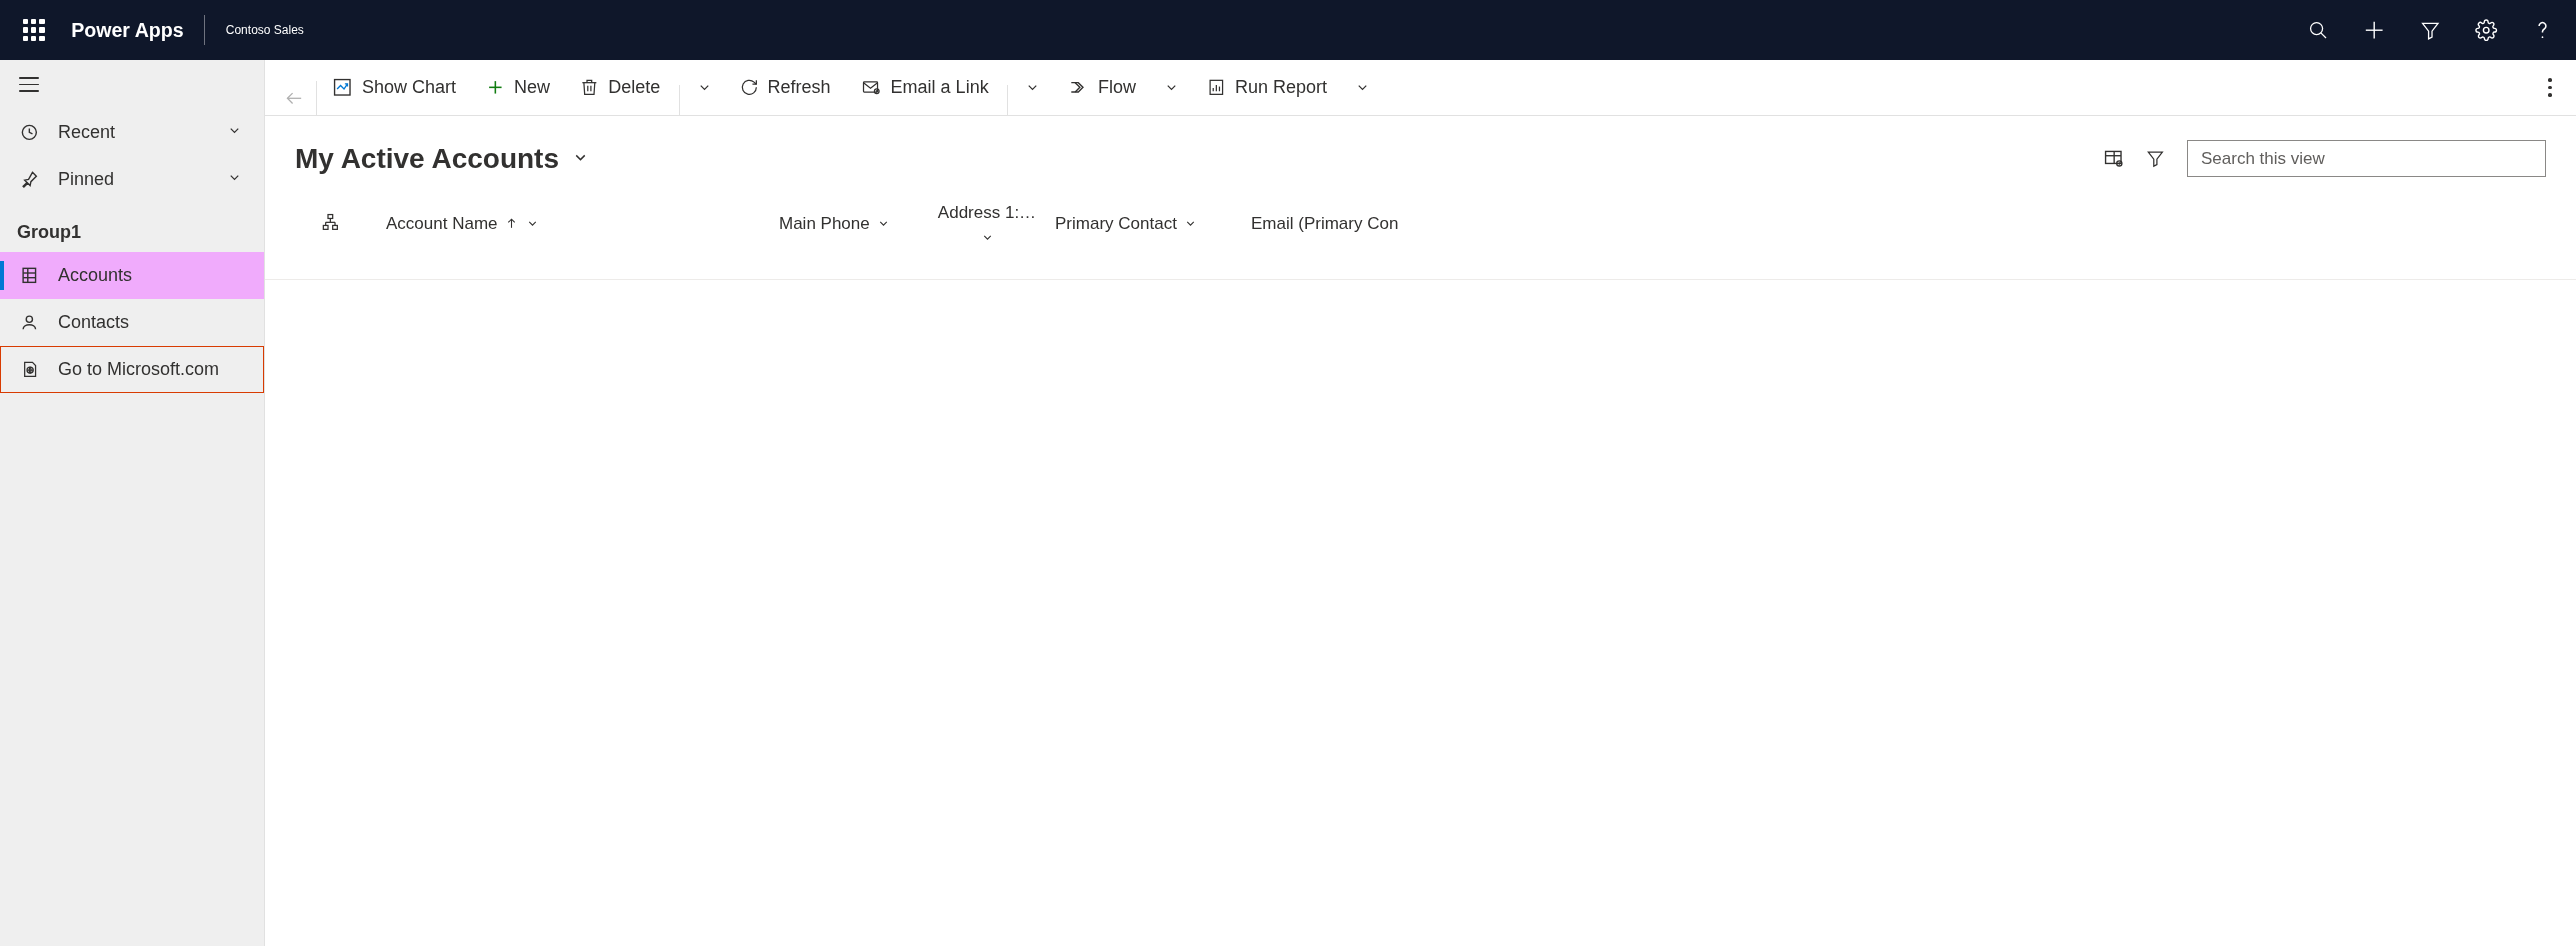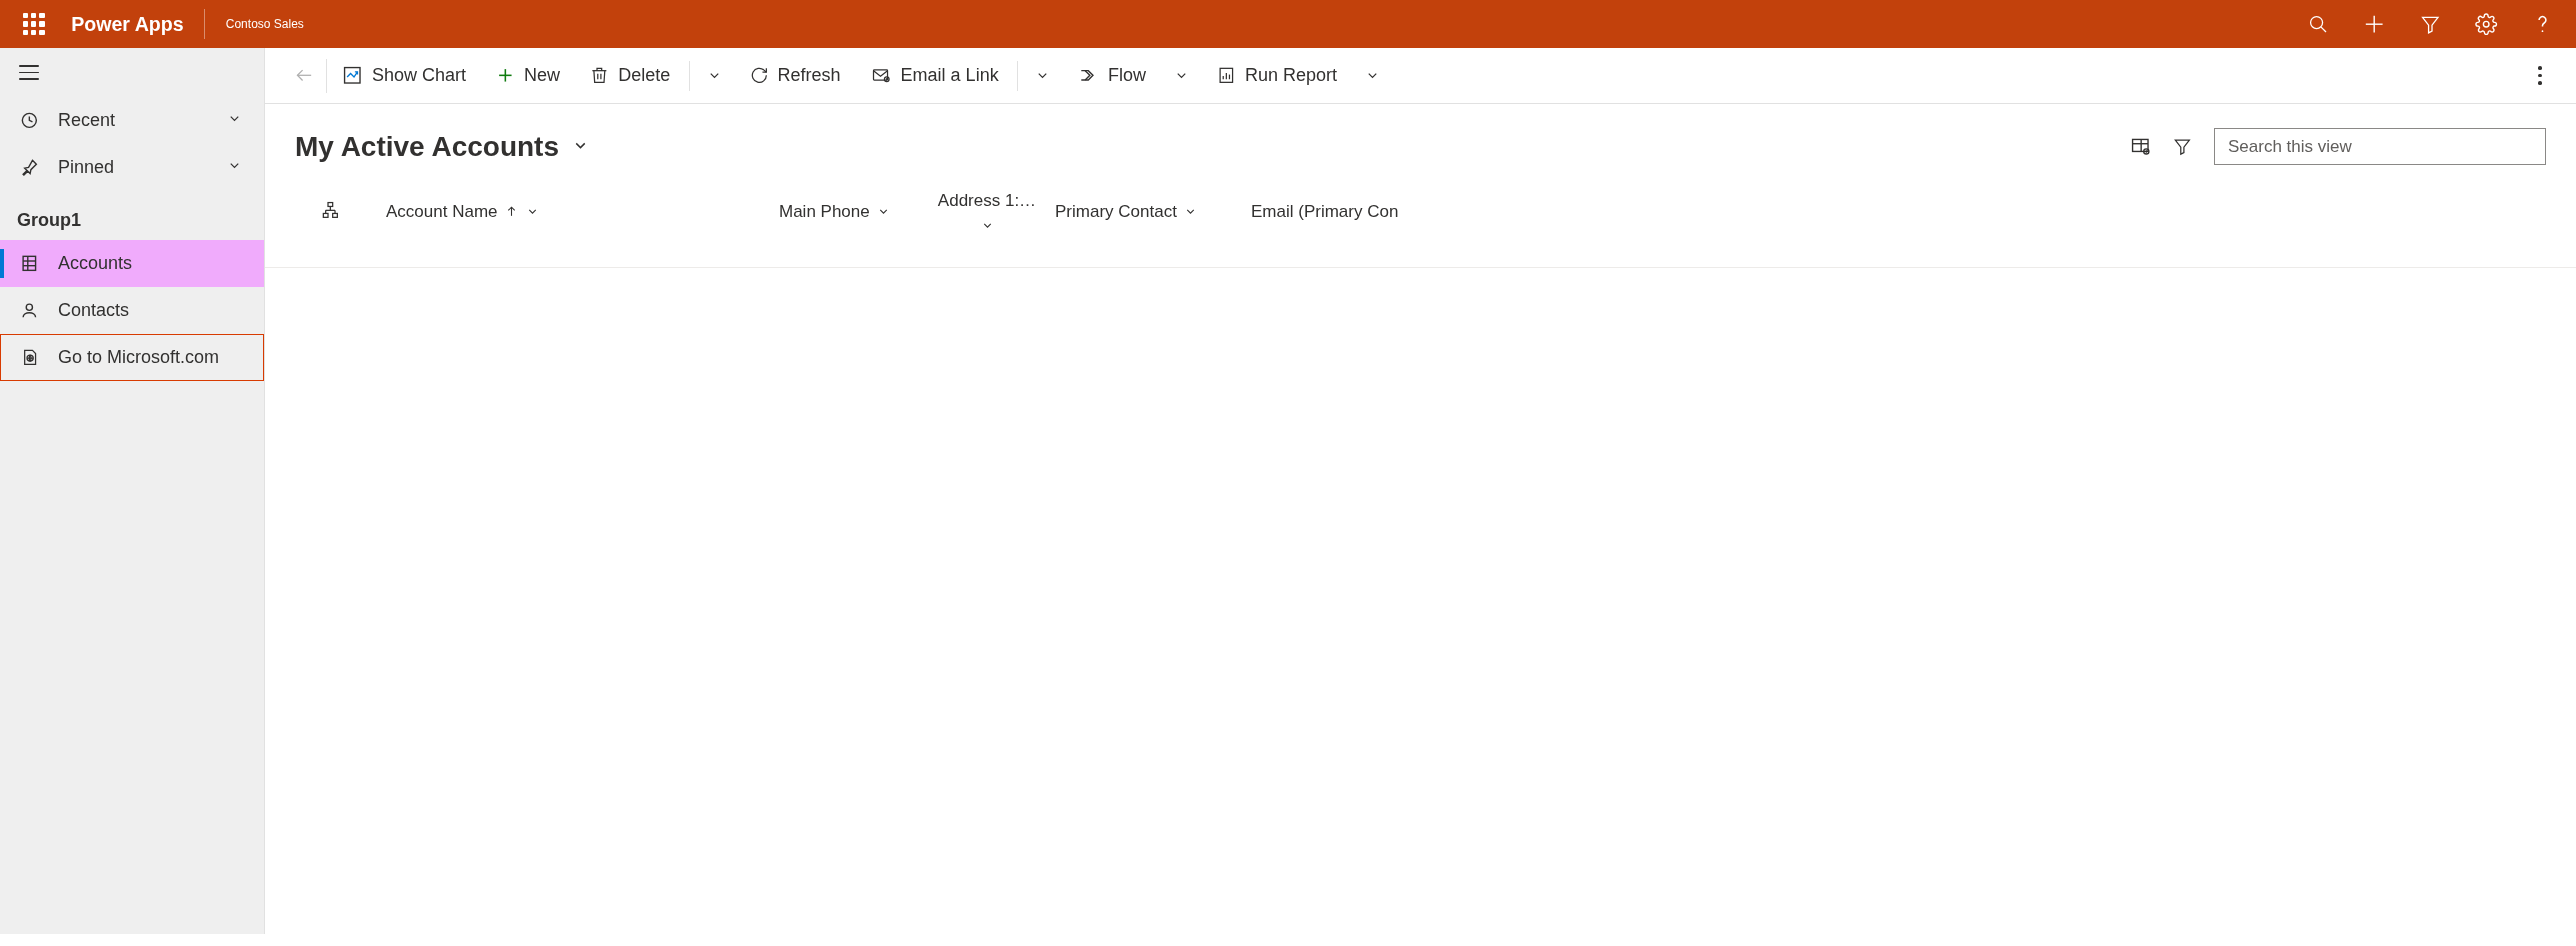--- a/index.html
+++ b/index.html
@@ -5,22 +5,22 @@
     * {
       margin: 0;
       padding: 0;
       box-sizing: border-box;
       font-family: "Segoe UI", -apple-system, BlinkMacSystemFont, sans-serif;
     }
     body {
       overflow: hidden;
     }
     .top-bar {
-      height: 48px;
-      background: #c2410c;
+      height: 60px;
+      background: #0f172a;
       color: white;
       display: flex;
       align-items: center;
       padding: 0 11.2px;
     }
     .waffle {
       width: 45px;
       height: 60px;
       display: flex;
       align-items: center;
@@ -149,22 +149,22 @@
       flex: 1;
       background: white;
       display: flex;
       flex-direction: column;
       min-width: 0;
     }
     .cmd-bar {
       height: 56px;
       border-bottom: 0.9px solid #e1e1e1;
       display: flex;
-      align-items: center;
-      padding: 0 17px;
+      align-items: flex-end;
+      padding: 0 7px;
     }
     .cmd-back {
       width: 45px;
       display: flex;
       align-items: center;
       justify-content: center;
       color: #b0b0b0;
       border-right: 0.9px solid #e1e1e1;
       height: 34px;
     }
@@ -225,21 +225,21 @@
       align-items: center;
       gap: 22.4px;
     }
     .hdr-icon {
       cursor: pointer;
       display: flex;
       align-items: center;
       justify-content: center;
     }
     .search-box {
-      width: 332px;
+      width: 359px;
       height: 37px;
       border: 0.9px solid #8a8886;
       padding: 0 13px;
       font-size: 17px;
       color: #605e5c;
       outline: none;
     }
     .search-box::placeholder {
       color: #605e5c;
     }

